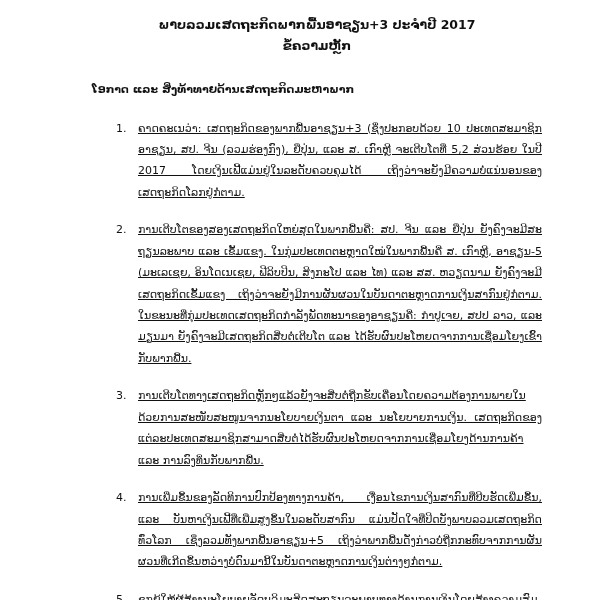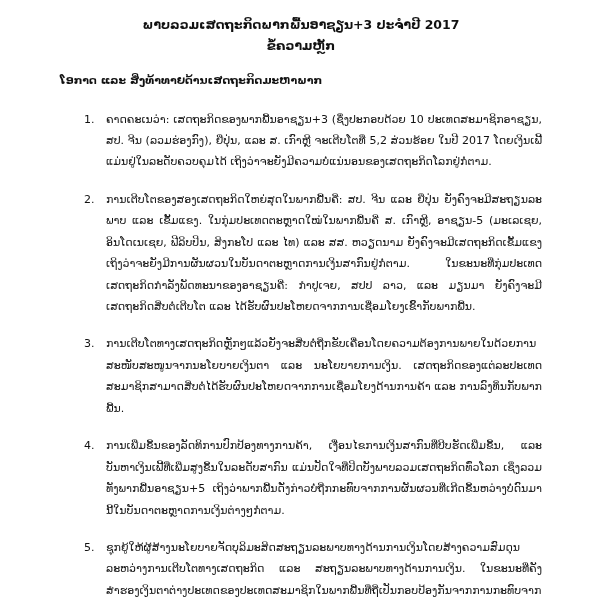--- a/index.html
+++ b/index.html
@@ -7,36 +7,36 @@
     padding: 0;
     background: #ffffff;
   }
   .page {
     width: 600px;
     height: 600px;
     background: #ffffff;
     color: #1a1a1a;
     font-family: "DejaVu Sans", "Liberation Sans", sans-serif;
     box-sizing: border-box;
-    padding: 14px 58px 10px 60px;
+    padding: 14px 58px 10px 92px;
     overflow: hidden;
   }
   .doc-title {
     text-align: center;
     font-weight: bold;
     font-size: 12.5px;
     line-height: 1.7;
     color: #111;
   }
   .doc-subtitle {
     text-align: center;
     font-weight: bold;
     font-size: 12.5px;
     line-height: 1.7;
-    margin-bottom: 17px;
+    margin-bottom: 26px;
     color: #111;
   }
   .section-heading {
     font-weight: bold;
     font-size: 11px;
     margin-bottom: 22px;
     color: #111;
   }
   .numbered-list {
     margin: 0;
@@ -51,20 +51,21 @@
     font-size: 11px;
     line-height: 1.95;
     color: #111;
   }
   .list-text {
     flex: 1;
     font-size: 11px;
     line-height: 1.95;
     text-align: justify;
     color: #111;
+    text-decoration: underline;
   }
 </style>
 </head>
 <body>
 
 <div class="page">
 
   <div class="doc-title">ພາບລວມເສດຖະກິດພາກພື້ນອາຊຽນ+3 ປະຈຳປີ 2017</div>
 
   <div class="doc-subtitle">ຂໍ້ຄວາມຫຼັກ</div>

